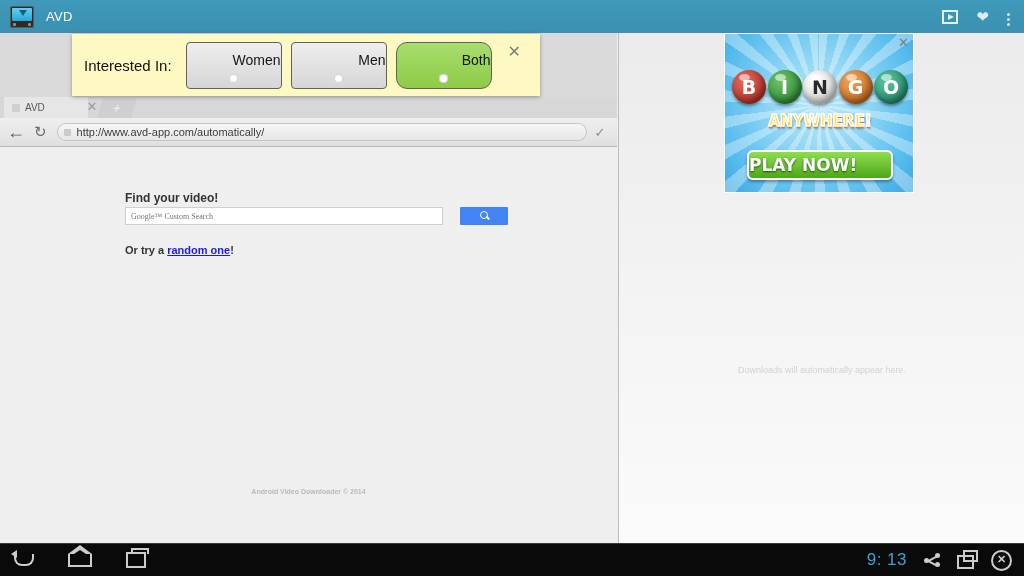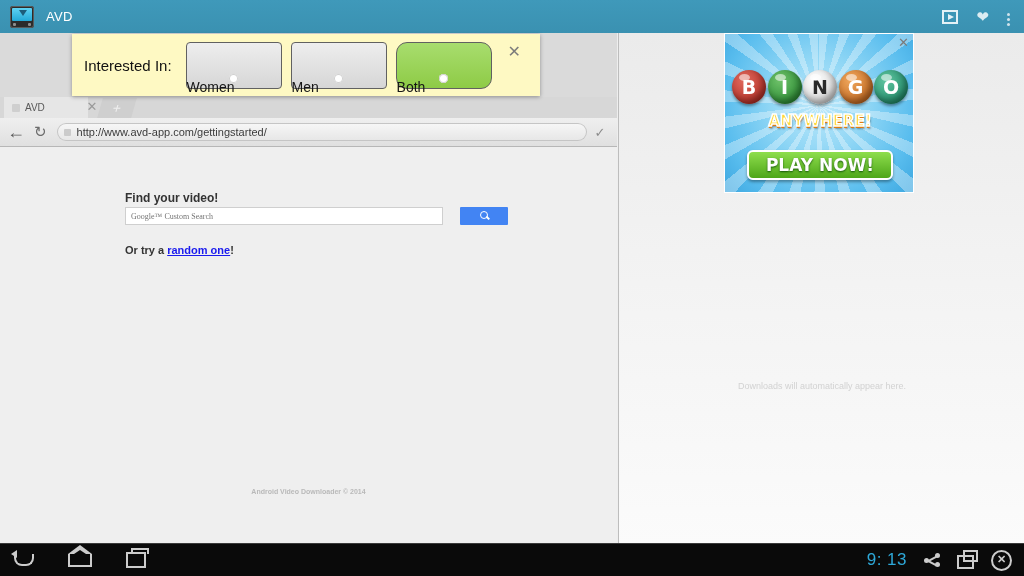--- a/index.html
+++ b/index.html
@@ -300,21 +300,20 @@
     background: linear-gradient(to bottom, #ebebeb 0%, #f4f4f4 55%, #fbfbfb 100%);
     border-left: 1px solid #bdbdbd;
   }
   #downloads-empty {
     position: absolute;
     left: 0; top: 332px;
     width: 406px;
     text-align: center;
     font-size: 9px;
     color: #d2d2d2;
-    margin-top: 16px;
   }
 
   
   #ad {
     position: absolute;
     left: 724px; top: 33px;
     width: 190px; height: 160px;
     background: radial-gradient(circle at 50% 45%, #bfe9fb 0%, #8fd6f5 38%, #59bdee 75%, #3da7e0 100%);
     border: 1px solid #ffffff;
     box-sizing: border-box;
@@ -403,21 +402,21 @@
     width: 146px; height: 30px;
     border-radius: 6px;
     background: linear-gradient(to bottom, #8ede4d 0%, #4ea619 100%);
     border: 2px solid #ffffff;
     box-shadow: 0 2px 3px rgba(0,0,0,0.35);
     box-sizing: border-box;
     color: #ffffff;
     font-family: "DejaVu Sans", sans-serif;
     font-weight: bold;
     font-size: 17px;
-    text-align: center;
+    text-align: left;
     line-height: 26px;
     text-shadow: 0 1px 2px rgba(0,60,0,0.8);
     cursor: pointer;
     z-index: 5;
   }
 
   
   #dialog {
     position: absolute;
     left: 72px; top: 34px;
@@ -450,24 +449,23 @@
     box-sizing: border-box;
   }
   .choice.selected {
     background: linear-gradient(to bottom, #a8dd6e 0%, #8ecb46 100%);
     border-radius: 11px;
   }
   .choice .ctext {
     position: absolute;
     left: 0; top: 9px;
     width: 100%;
-    text-align: left;
+    text-align: right;
     font-size: 14px;
     color: #151515;
-    margin-top: 27px;
   }
   .choice .cradio {
     position: absolute;
     left: 50%;
     margin-left: -5px;
     bottom: 5px;
     width: 9px; height: 9px;
     border-radius: 50%;
     background: #ffffff;
     box-shadow: inset 0 0 0 1px #d0d0d0;
@@ -636,21 +634,21 @@
       </div>
       <div class="tab-close">✕</div>
       <div class="tab-new">+</div>
     </div>
 
     <div id="urlbar-row">
       <div class="nav-back">←</div>
       <div class="nav-reload">↻</div>
       <div id="urlbox">
         <span class="lock"></span>
-        <span class="url-text">http://www.avd-app.com/gettingstarted/</span>
+        <span class="url-text">http://www.avd-app.com/automatically/</span>
       </div>
       <div class="url-go">✓</div>
     </div>
 
     <div id="page">
       <div class="h-find">Find your video!</div>
       <div id="search-row">
         <input id="search-input" type="text" placeholder="Google™ Custom Search" style="">
         <button id="search-btn">
           <span class="mag"></span>

